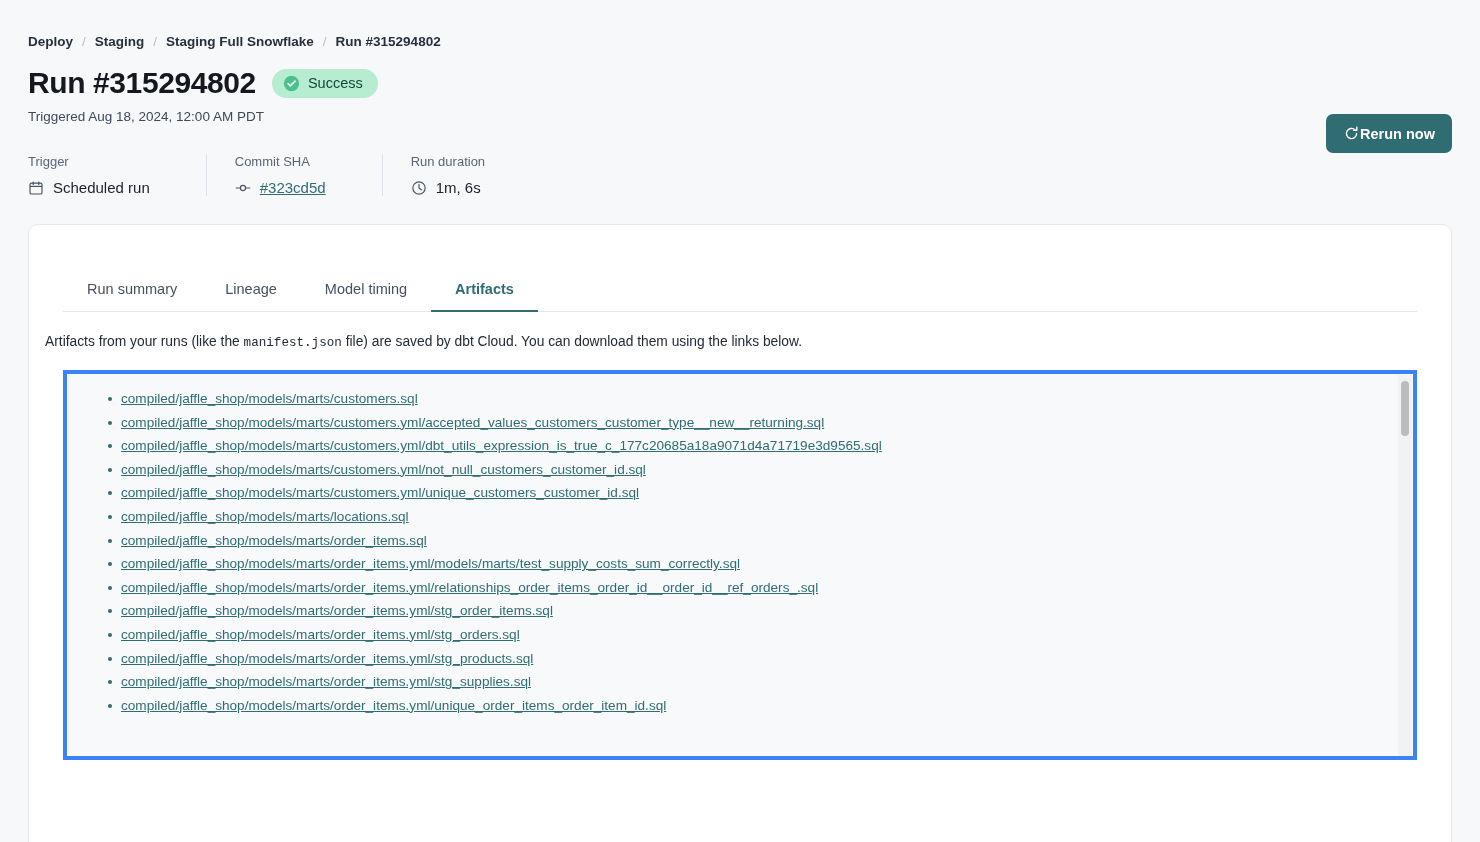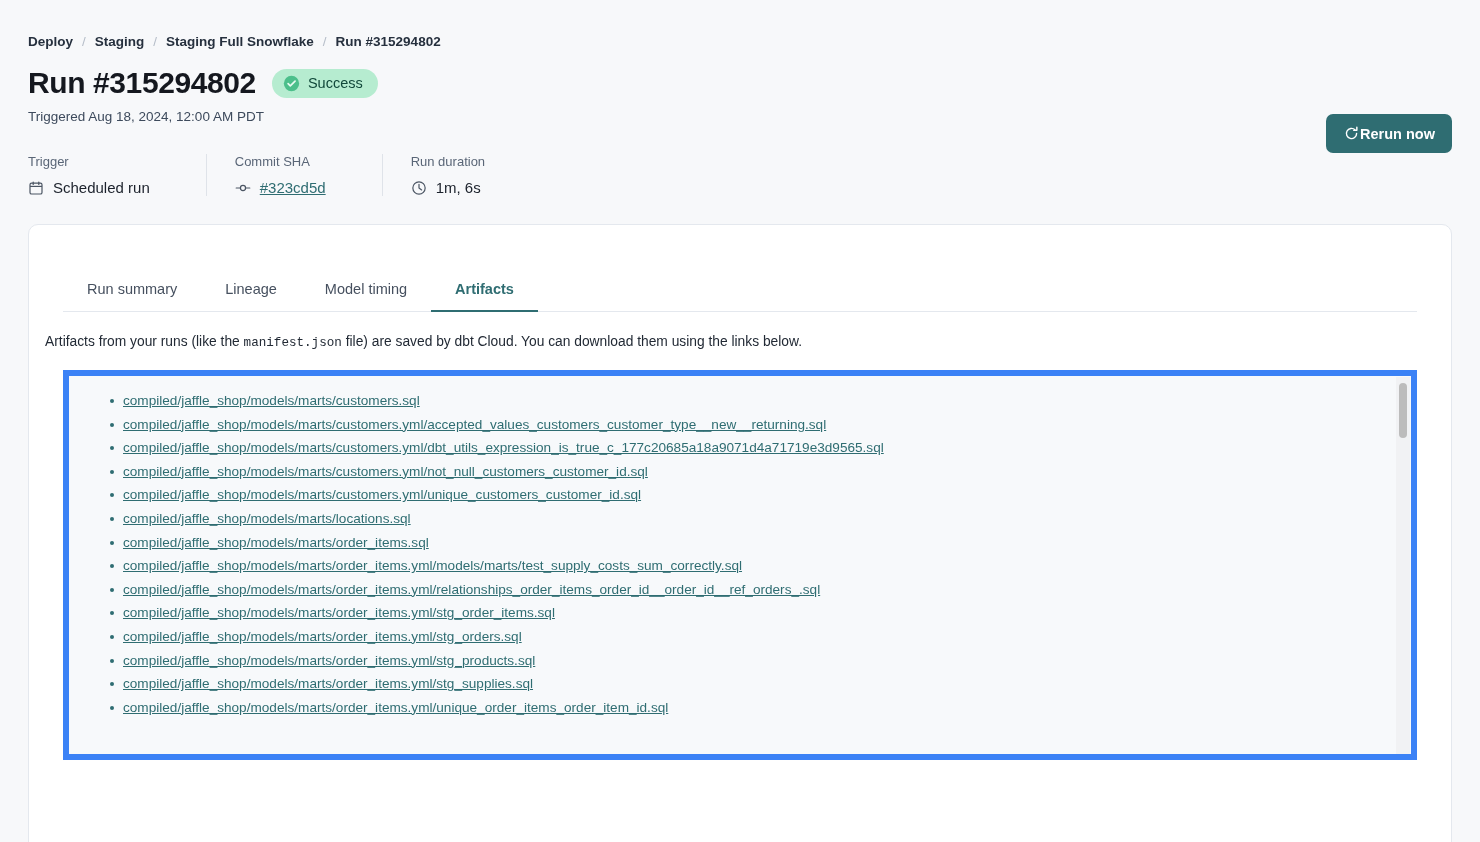--- a/index.html
+++ b/index.html
@@ -95,21 +95,21 @@
     margin: 22px 34px 0 16px;
     font-size: 13.8px; color: #222a35;
   }
   .mono { font-family: "Liberation Mono", monospace; font-size: 12.6px; }
 
   
   .artifacts-panel {
     position: relative;
     margin: 20px 34px 0 34px;
     background: #f7f9fb;
-    border: 6px solid #3b82f6;
+    border: 4px solid #3b82f6;
     height: 390px;
     overflow: hidden;
   }
   .artifacts-list {
     list-style: none;
     padding: 18px 0 0 41px;
     margin: 0;
   }
   .artifacts-list li {
     position: relative;

